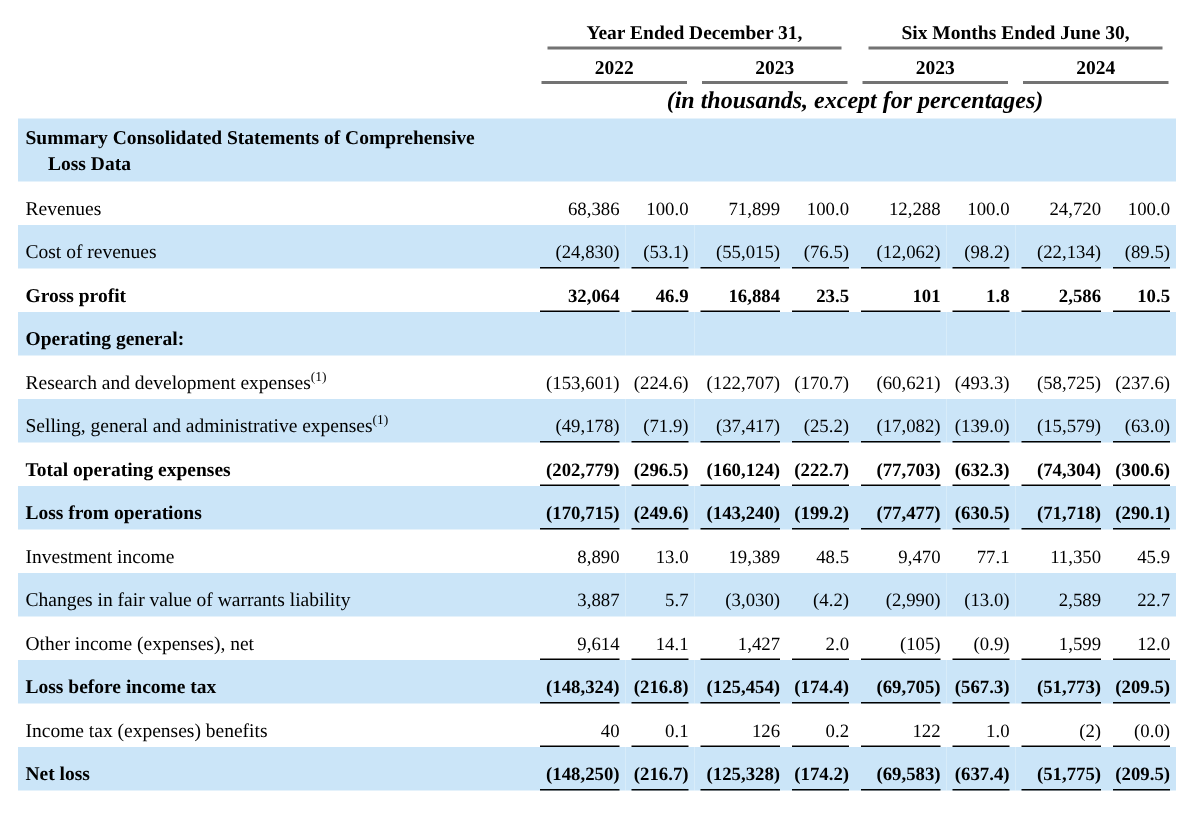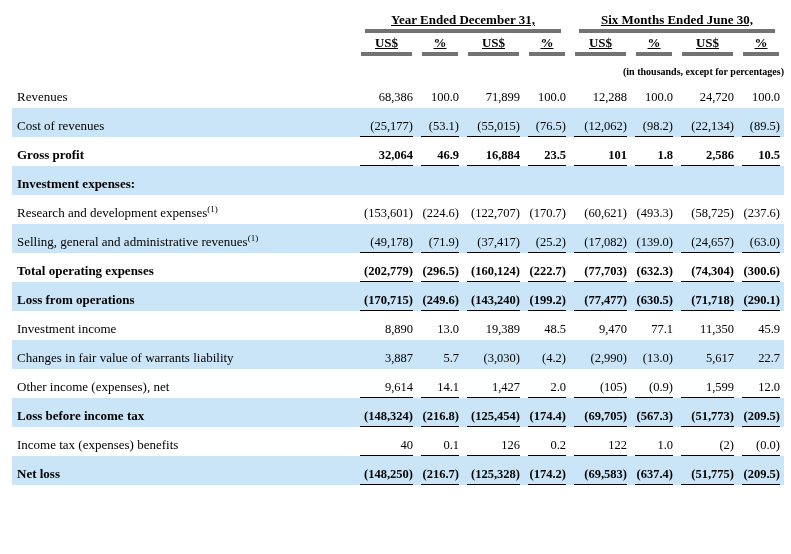--- a/index.html
+++ b/index.html
@@ -29,27 +29,27 @@
 
   
   tr.ul td.val .cell { border-bottom: 1px solid #000; padding-bottom: 2px; }
 
   
   tr.shaded td { background: var(--hl, #cbe5f8); }
   tr.bold td { font-weight: bold; }
 
   
   .hc { text-align: center; font-weight: bold; font-size: 13px; }
-  .hc .cell { margin: 0 5px; padding: 0 0 2px 0; border-bottom: 4px solid #737373; line-height: 15px; text-decoration: underline; }
+  .hc .cell { margin: 0 5px; padding: 0 0 2px 0; border-bottom: 2px solid #737373; line-height: 15px; }
   .hc .grp { margin: 0 9px; }
   tr.hrA td { height: 27px; }
   tr.hrB td { height: 23px; }
   tr.hrC td { height: 23px; }
   tr.hrD td { height: 21px; }
-  .note { text-align: right; font-weight: bold; font-size: 10px; padding-bottom: 2px; }
+  .note { text-align: center; font-weight: bold; font-size: 16px; padding-bottom: 2px; font-style: italic; }
 
   
   tr.section td { height: 39px; vertical-align: middle; }
   tr.section .lbl { line-height: 17px; padding-top: 1px; padding-bottom: 2px; }
   .indent2 { padding-left: 15px; }
 </style>
 </head>
 <body>
 
 <div class="wrap">
@@ -68,53 +68,48 @@
     <thead>
       <tr class="hrA">
         <td class="lbl"></td>
         <td colspan="4" class="hc">
           <div class="cell grp">Year Ended December 31,</div>
         </td>
         <td colspan="4" class="hc">
           <div class="cell grp">Six Months Ended June 30,</div>
         </td>
       </tr>
-      <tr class="hrC">
+      <tr class="hrB">
         <td class="lbl"></td>
-        <td class="hc">
-            <div class="cell">US$</div>
-          </td>
-        <td class="hc">
-            <div class="cell">%</div>
-          </td>
-        <td class="hc">
-            <div class="cell">US$</div>
-          </td>
-        <td class="hc">
-            <div class="cell">%</div>
-          </td>
-        <td class="hc">
-            <div class="cell">US$</div>
-          </td>
-        <td class="hc">
-            <div class="cell">%</div>
-          </td>
-        <td class="hc">
-            <div class="cell">US$</div>
-          </td>
-        <td class="hc">
-            <div class="cell">%</div>
-          </td>
+        <td colspan="2" class="hc">
+          <div class="cell">2022</div>
+        </td>
+        <td colspan="2" class="hc">
+          <div class="cell">2023</div>
+        </td>
+        <td colspan="2" class="hc">
+          <div class="cell">2023</div>
+        </td>
+        <td colspan="2" class="hc">
+          <div class="cell">2024</div>
+        </td>
       </tr>
       <tr class="hrD">
         <td class="lbl"></td>
         <td colspan="8" class="note">(in thousands, except for percentages)</td>
       </tr>
     </thead>
     <tbody>
+      <tr class="shaded bold section">
+        <td class="lbl">
+          <div>Summary Consolidated Statements of Comprehensive</div>
+          <div class="indent2">Loss Data</div>
+        </td>
+        <td colspan="8"></td>
+      </tr>
     <tr class="data">
     <td class="lbl"><span class="lbl-text">Revenues</span></td>
     <td class="val">
             <div class="cell">68,386</div>
           </td>
     <td class="val">
             <div class="cell">100.0</div>
           </td>
     <td class="val">
             <div class="cell">71,899</div>
@@ -131,21 +126,21 @@
     <td class="val">
             <div class="cell">24,720</div>
           </td>
     <td class="val">
             <div class="cell">100.0</div>
           </td>
   </tr>
         <tr class="data shaded ul">
     <td class="lbl"><span class="lbl-text">Cost of revenues</span></td>
     <td class="val">
-            <div class="cell">(25,177)</div>
+            <div class="cell">(24,830)</div>
           </td>
     <td class="val">
             <div class="cell">(53.1)</div>
           </td>
     <td class="val">
             <div class="cell">(55,015)</div>
           </td>
     <td class="val">
             <div class="cell">(76.5)</div>
           </td>
@@ -183,21 +178,21 @@
             <div class="cell">1.8</div>
           </td>
     <td class="val">
             <div class="cell">2,586</div>
           </td>
     <td class="val">
             <div class="cell">10.5</div>
           </td>
   </tr>
         <tr class="data shaded bold">
-    <td class="lbl"><span class="lbl-text">Investment expenses:</span></td>
+    <td class="lbl"><span class="lbl-text">Operating general:</span></td>
     <td class="val">
             <div class="cell"></div>
           </td>
     <td class="val">
             <div class="cell"></div>
           </td>
     <td class="val">
             <div class="cell"></div>
           </td>
     <td class="val">
@@ -237,41 +232,41 @@
             <div class="cell">(493.3)</div>
           </td>
     <td class="val">
             <div class="cell">(58,725)</div>
           </td>
     <td class="val">
             <div class="cell">(237.6)</div>
           </td>
   </tr>
         <tr class="data shaded ul">
-    <td class="lbl"><span class="lbl-text">Selling, general and administrative revenues</span><sup class="lbl-sup">(1)</sup></td>
+    <td class="lbl"><span class="lbl-text">Selling, general and administrative expenses</span><sup class="lbl-sup">(1)</sup></td>
     <td class="val">
             <div class="cell">(49,178)</div>
           </td>
     <td class="val">
             <div class="cell">(71.9)</div>
           </td>
     <td class="val">
             <div class="cell">(37,417)</div>
           </td>
     <td class="val">
             <div class="cell">(25.2)</div>
           </td>
     <td class="val">
             <div class="cell">(17,082)</div>
           </td>
     <td class="val">
             <div class="cell">(139.0)</div>
           </td>
     <td class="val">
-            <div class="cell">(24,657)</div>
+            <div class="cell">(15,579)</div>
           </td>
     <td class="val">
             <div class="cell">(63.0)</div>
           </td>
   </tr>
         <tr class="data bold ul">
     <td class="lbl"><span class="lbl-text">Total operating expenses</span></td>
     <td class="val">
             <div class="cell">(202,779)</div>
           </td>
@@ -365,21 +360,21 @@
     <td class="val">
             <div class="cell">(4.2)</div>
           </td>
     <td class="val">
             <div class="cell">(2,990)</div>
           </td>
     <td class="val">
             <div class="cell">(13.0)</div>
           </td>
     <td class="val">
-            <div class="cell">5,617</div>
+            <div class="cell">2,589</div>
           </td>
     <td class="val">
             <div class="cell">22.7</div>
           </td>
   </tr>
         <tr class="data ul">
     <td class="lbl"><span class="lbl-text">Other income (expenses), net</span></td>
     <td class="val">
             <div class="cell">9,614</div>
           </td>

